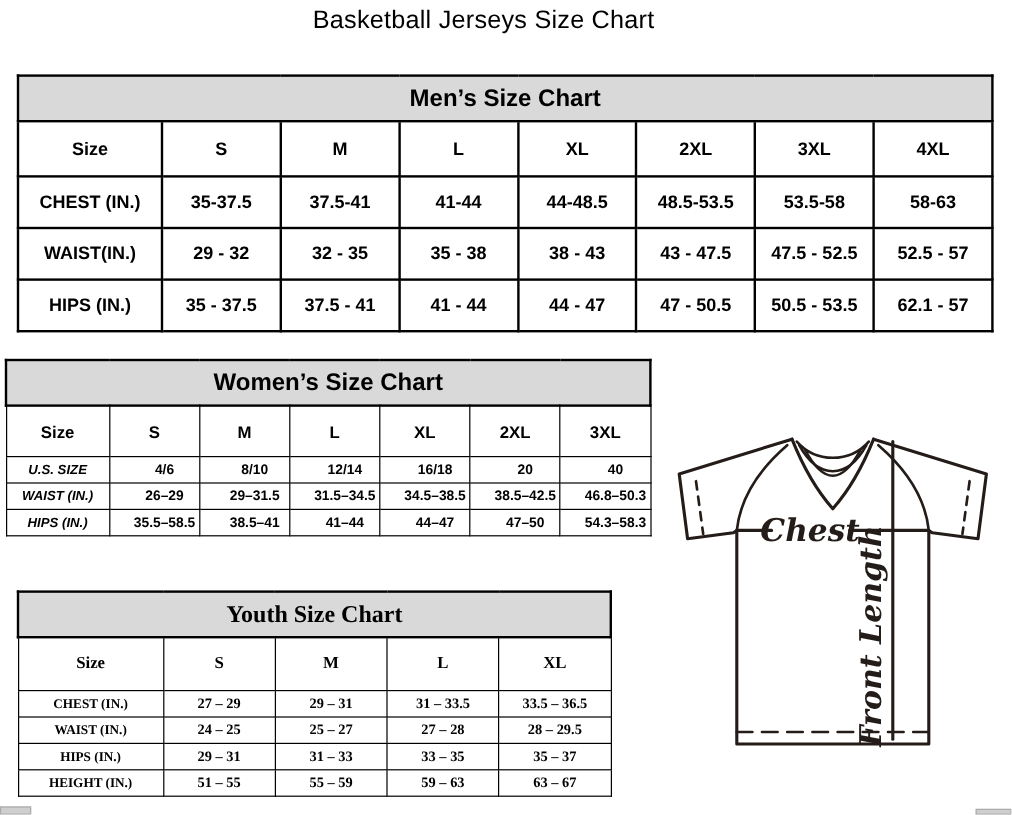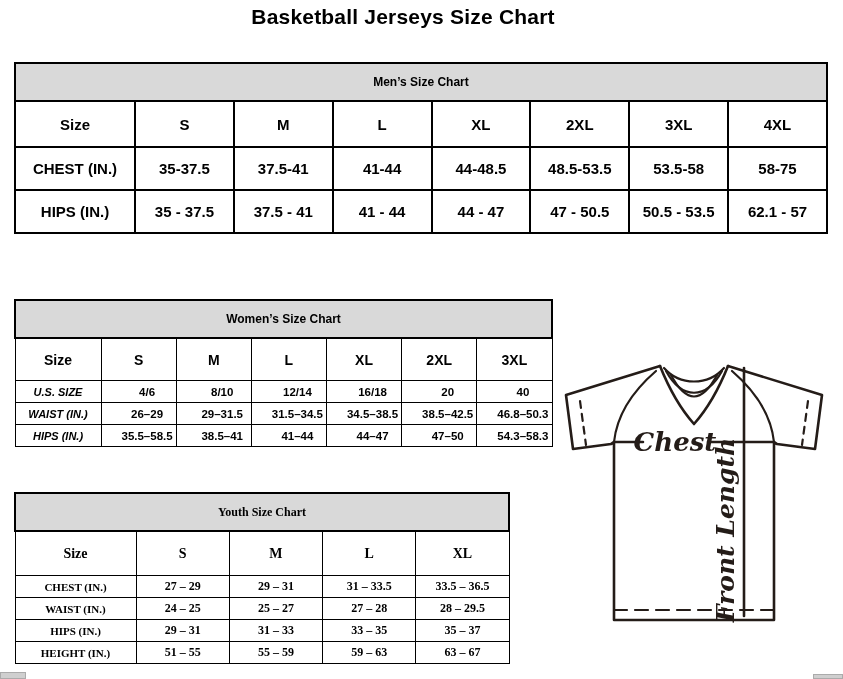--- a/index.html
+++ b/index.html
@@ -2,34 +2,34 @@
 <html><head>
 <meta charset="utf-8">
 <style>
   html,body { margin:0; padding:0; background:#ffffff; }
   .page {
     position:relative; width:843px; height:679px; background:#ffffff; overflow:hidden;
     font-family:"Liberation Sans", sans-serif; color:#000;
   }
   .page-title {
     position:absolute; top:5px; left:0; width:806px; text-align:center;
-    font-size:21px; font-weight:bold; margin:0; letter-spacing:0.2px;
+    font-size:21px; font-weight:normal; margin:0; letter-spacing:0.2px;
   }
   table { position:absolute; border-collapse:collapse; table-layout:fixed; }
   th, td { border:2px solid #000; text-align:center; vertical-align:middle; font-weight:bold; padding:0; }
-  .band th { background:#d9d9d9; font-size:12px; height:36px; }
+  .band th { background:#d9d9d9; font-size:20px; height:36px; }
 
   
   .men { left:14px; top:62px; width:814px; }
   .men col.c0 { width:120px; }
   .men .cols th { height:44px; font-size:15px; }
   .men tbody td, .men tbody th { height:41px; font-size:15px; }
 
   
-  .women { left:14px; top:299px; width:539px; }
+  .women { left:4px; top:299px; width:539px; }
   .women col.c0 { width:86px; }
   .women th, .women td { border-width:1px; }
   .women, .women .band th { border-width:2px; }
   .women .cols th { height:41px; font-size:14px; }
   .women tbody th { height:21px; font-size:11px;font-style:italic; }
   .women tbody td { height:21px; font-size:11.5px;padding-left:17px; }
 
   
   .youth { left:14px; top:492px; width:496px;font-family:Liberation Serif, serif; }
   .youth col.c0 { width:121px; }
@@ -83,21 +83,31 @@
     </thead>
     <tbody>
       <tr>
         <th>CHEST (IN.)</th>
         <td>35-37.5</td>
         <td>37.5-41</td>
         <td>41-44</td>
         <td>44-48.5</td>
         <td>48.5-53.5</td>
         <td>53.5-58</td>
-        <td>58-75</td>
+        <td>58-63</td>
+      </tr>
+      <tr>
+        <th>WAIST(IN.)</th>
+        <td>29 - 32</td>
+        <td>32 - 35</td>
+        <td>35 - 38</td>
+        <td>38 - 43</td>
+        <td>43 - 47.5</td>
+        <td>47.5 - 52.5</td>
+        <td>52.5 - 57</td>
       </tr>
       <tr>
         <th>HIPS (IN.)</th>
         <td>35 - 37.5</td>
         <td>37.5 - 41</td>
         <td>41 - 44</td>
         <td>44 - 47</td>
         <td>47 - 50.5</td>
         <td>50.5 - 53.5</td>
         <td>62.1 - 57</td>

